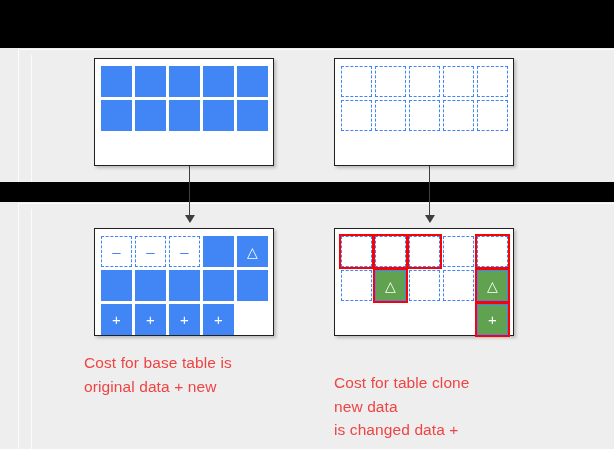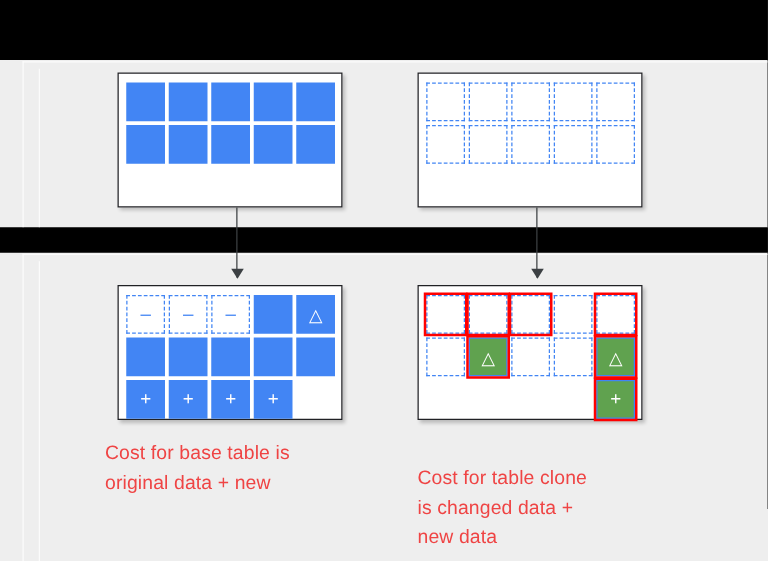--- a/index.html
+++ b/index.html
@@ -302,17 +302,17 @@
       </div>
   </div>
 
   <div class="caption" style="left:84px; top:351px; width:200px;">
       <div>Cost for base table is</div>
       <div>original data + new</div>
     </div>
 
   <div class="caption" style="left:334px; top:351px; width:200px;margin-top:20px;">
       <div>Cost for table clone</div>
+      <div>new data</div>
       <div>is changed data +</div>
-      <div>new data</div>
     </div>
 
 </div>
 
 </body></html>

